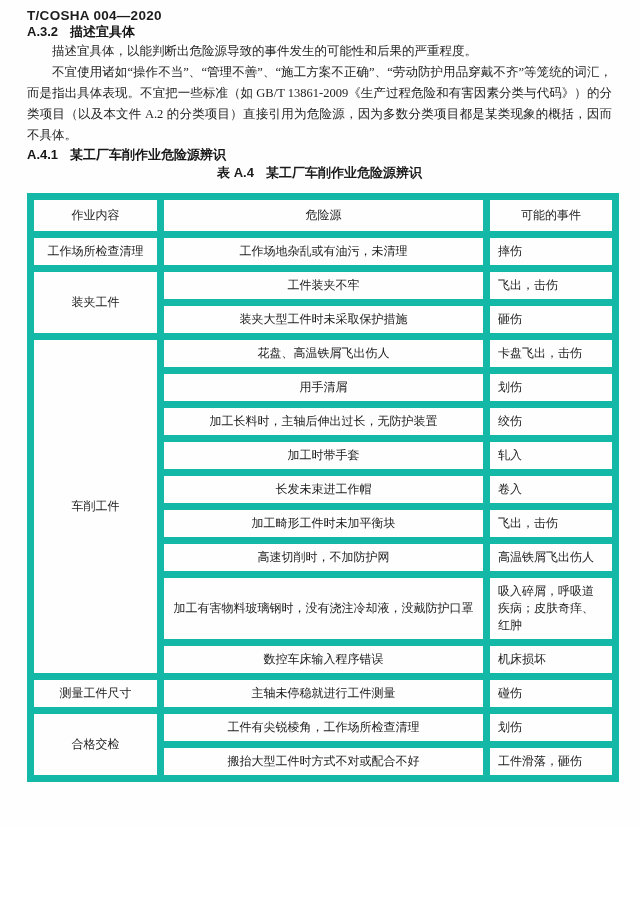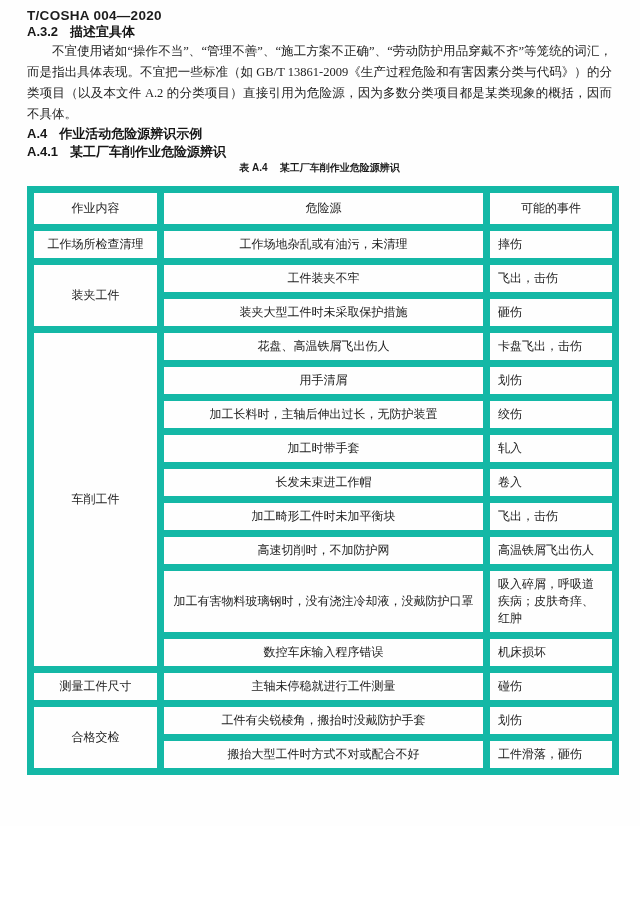--- a/index.html
+++ b/index.html
@@ -48,21 +48,21 @@
     font-family: "Liberation Sans", "DejaVu Sans", sans-serif;
     font-size: 13px;
     font-weight: bold;
     color: #161616;
   }
   .sec-num { margin-right: 12px; }
   .tbl-title {
     margin: 0;
     text-align: center;
     font-family: "Liberation Sans", "DejaVu Sans", sans-serif;
-    font-size: 10px;
+    font-size: 13px;
     font-weight: bold;
   }
   .tbl-title .sec-num { margin-right: 12px; }
   table.hazard {
     border-collapse: collapse;
     width: 100%;
     table-layout: fixed;
     font-size: 12px;
     border-top: 1.5px solid #3c3c3c;
     border-bottom: 2px solid #2e2e2e;
@@ -90,26 +90,24 @@
 
 <div class="page">
 
   <div class="doc-number">T/COSHA 004—2020</div>
 
 
   <h2 class="sec-heading mt-h32">
     <span class="sec-num">A.3.2</span><span>描述宜具体</span>
   </h2>
 
+  <p class="para mt-pa">描述宜具体，以能判断出危险源导致的事件发生的可能性和后果的严重程度。</p>
 
   <p class="para">不宜使用诸如“操作不当”、“管理不善”、“施工方案不正确”、“劳动防护用品穿戴不齐”等笼统的词汇，而是指出具体表现。不宜把一些标准（如 GB/T 13861-2009《生产过程危险和有害因素分类与代码》）的分类项目（以及本文件 A.2 的分类项目）直接引用为危险源，因为多数分类项目都是某类现象的概括，因而不具体。</p>
 
-  <h2 class="sec-heading mt-h4">
-    <span class="sec-num">A.4</span><span>作业活动危险源辨识示例</span>
-  </h2>
 
   <h2 class="sec-heading mt-h41">
     <span class="sec-num">A.4.1</span><span>某工厂车削作业危险源辨识</span>
   </h2>
 
 
   <div class="tbl-title mt-title">
     <span class="sec-num">表 A.4</span><span>某工厂车削作业危险源辨识</span>
   </div>
 
@@ -178,21 +176,21 @@
           <td class="col-hazard">数控车床输入程序错误</td>
           <td class="col-event">机床损坏</td>
         </tr>
         <tr>
           <td class="col-activity" rowspan="1">测量工件尺寸</td>
           <td class="col-hazard">主轴未停稳就进行工件测量</td>
           <td class="col-event">碰伤</td>
         </tr>
         <tr>
           <td class="col-activity" rowspan="2">合格交检</td>
-          <td class="col-hazard">工件有尖锐棱角，搬抬时没戴防护手套</td>
+          <td class="col-hazard">工件有尖锐棱角，工作场所检查清理</td>
           <td class="col-event">划伤</td>
         </tr>
         <tr>
           <td class="col-hazard">搬抬大型工件时方式不对或配合不好</td>
           <td class="col-event">工件滑落，砸伤</td>
         </tr>
       </tbody>
   </table>
 
 </div>

